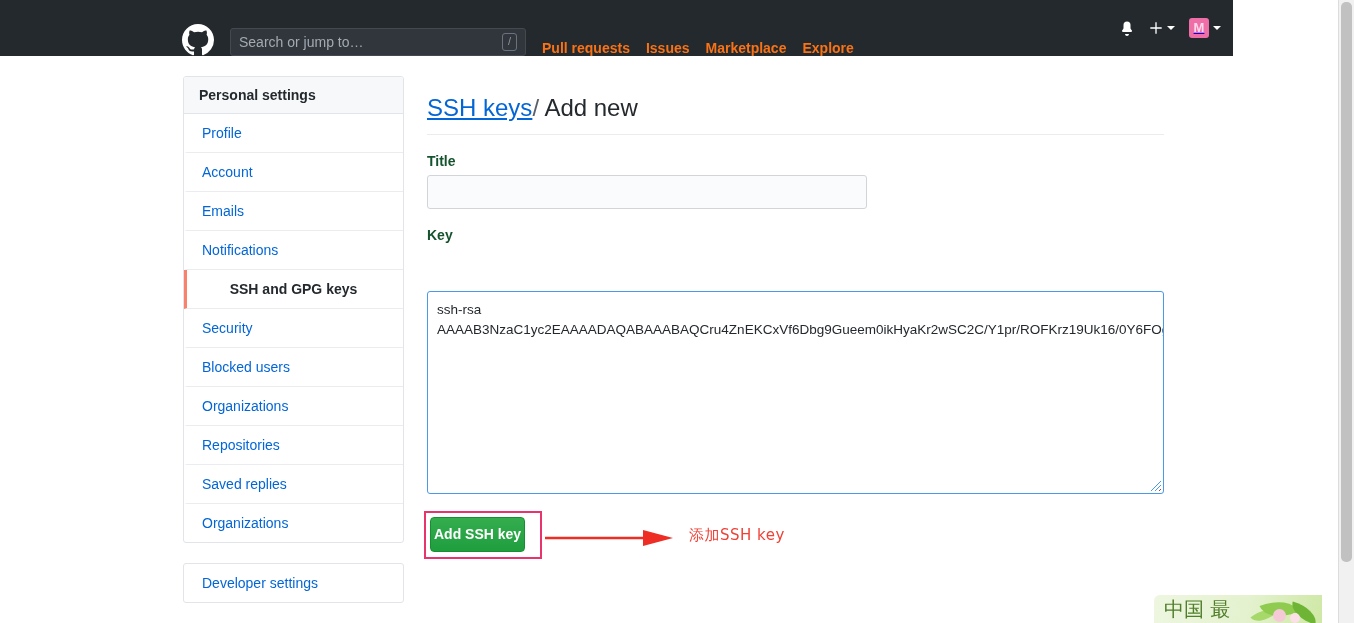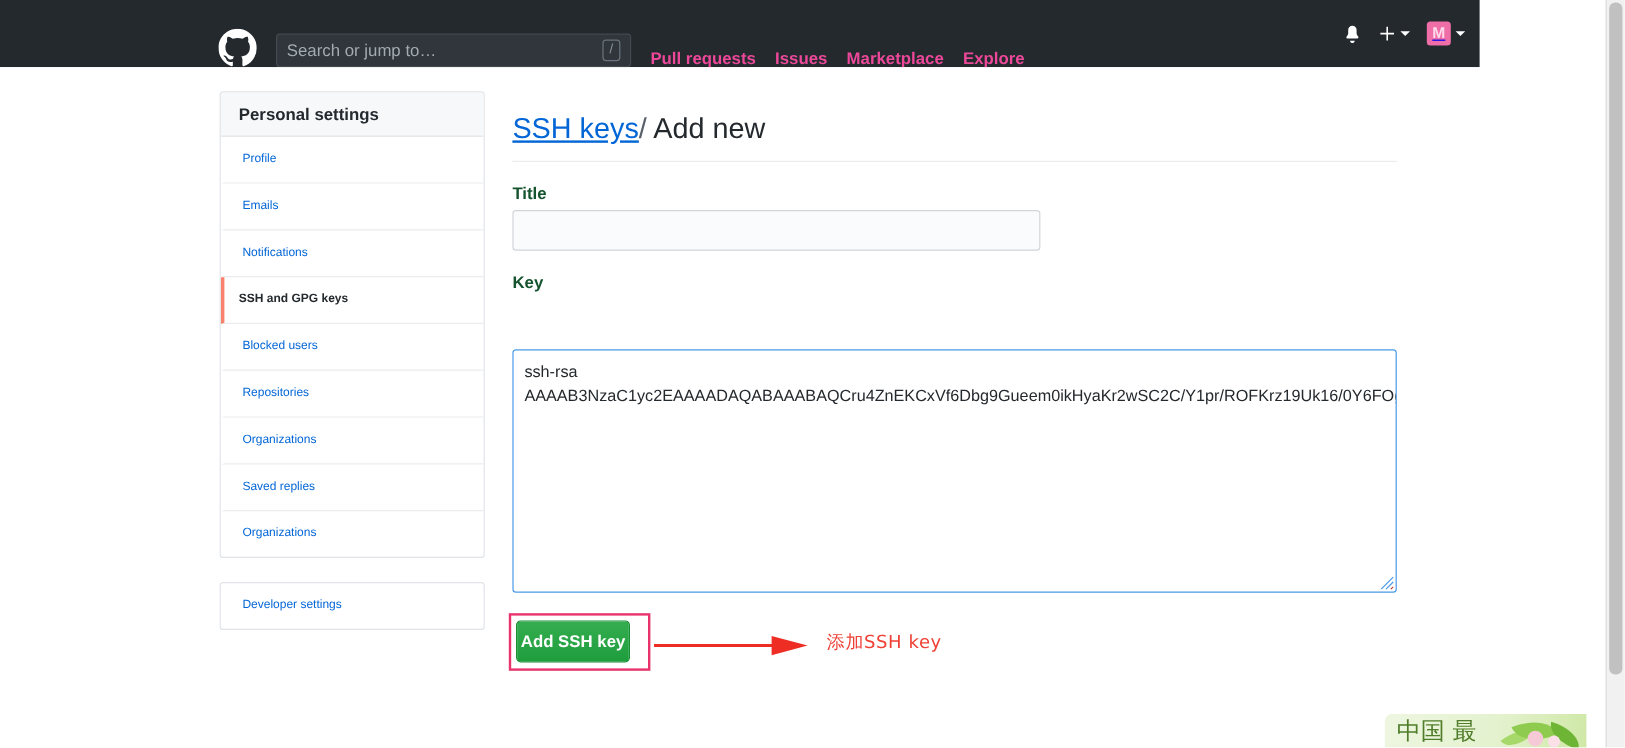--- a/index.html
+++ b/index.html
@@ -63,21 +63,21 @@
     border-radius: 3px;
     color: #8b949e;
     font-size: 11px;
     line-height: 13px;
     padding: 1px 5px 2px;
     margin-left: 4px;
   }
 
   .nav-links { display: flex; align-items: center; gap: 16px; }
   .nav-links a {
-    color: #ec4899;
+    color: #f97316;
     font-size: 14px;
     font-weight: bold;
     text-decoration: none;
     white-space: nowrap;
   }
 
   .header-right {
     position: absolute;
     right: 12px;
     top: 0;
@@ -151,33 +151,34 @@
     background: #f6f8fa;
     padding: 10px 15px;
     font-size: 14px;
     font-weight: bold;
     color: #24292e;
     border-bottom: 1px solid #e1e4e8;
   }
   .menu-item {
     display: block;
     padding: 10px 15px;
-    font-size: 10px;
+    font-size: 14px;
     color: #0366d6;
     text-decoration: none;
     border-bottom: 1px solid #eaecef;
     border-left: 3px solid transparent;
     line-height: 18px;
   }
   .menu-item:last-child { border-bottom: none; }
   .menu-item.selected {
     color: #24292e;
     font-weight: bold;
     border-left: 3px solid #f9826c;
     padding-left: 12px;
+    text-align: center;
   }
   .menu + .menu { margin-top: 20px; }
 
   
   .content {
     position: absolute;
     left: 427px;
     top: 20px;
     width: 737px;
   }
@@ -382,26 +383,28 @@
     </a>
   </div>
 </div>
 
 <div class="page">
 
   <aside class="sidebar">
     <div class="menu">
       <div class="menu-heading">Personal settings</div>
       <a class="menu-item" href="#">Profile</a>
+      <a class="menu-item" href="#">Account</a>
       <a class="menu-item" href="#">Emails</a>
       <a class="menu-item" href="#">Notifications</a>
       <a class="menu-item selected" href="#">SSH and GPG keys</a>
+      <a class="menu-item" href="#">Security</a>
       <a class="menu-item" href="#">Blocked users</a>
+      <a class="menu-item" href="#">Organizations</a>
       <a class="menu-item" href="#">Repositories</a>
-      <a class="menu-item" href="#">Organizations</a>
       <a class="menu-item" href="#">Saved replies</a>
       <a class="menu-item" href="#">Organizations</a>
     </div>
 
     <div class="menu">
       <a class="menu-item" href="#">Developer settings</a>
     </div>
   </aside>
 
   <main class="content">

